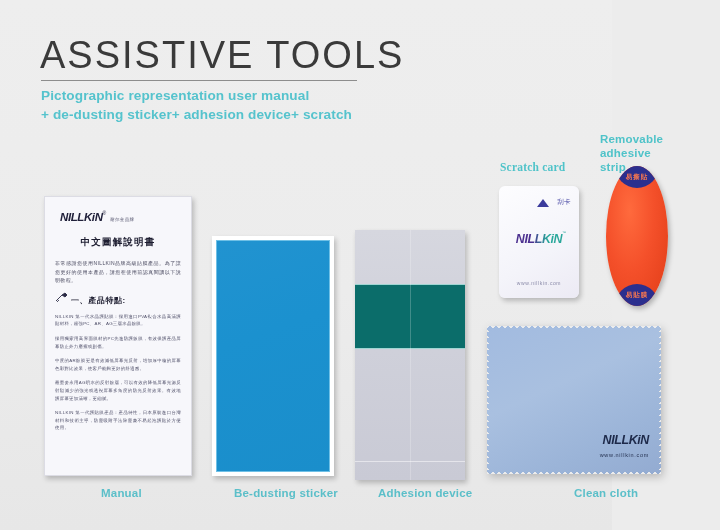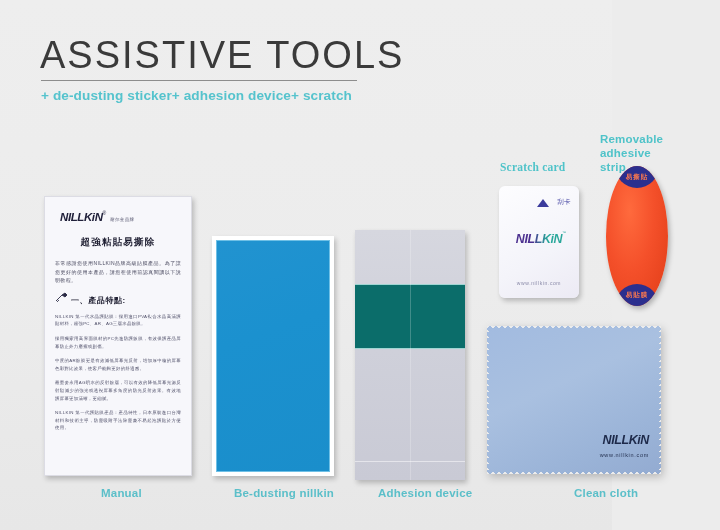--- a/index.html
+++ b/index.html
@@ -394,50 +394,51 @@
   }
 </style>
 </head>
 <body>
 
 <div class="page">
 
   <div class="title">ASSISTIVE TOOLS</div>
   <div class="title-rule"></div>
   <div class="subtitle">
+    <span>Pictographic representation user manual</span>
     <span>+ de-dusting sticker+ adhesion device+ scratch</span>
   </div>
 
   <div class="manual">
     <div class="manual-inner">
       <div class="m-logo">
         <span class="brand">NILLKiN</span><span class="tm">®</span><span class="cn">耐尔金品牌</span>
       </div>
-      <div class="m-title">超強粘貼易撕除</div>
+      <div class="m-title">中文圖解說明書</div>
       <div class="m-para">非常感謝您使用NILLKIN品牌高級貼膜產品。為了讓您更好的使用本產品，請您在使用前認真閱讀以下說明教程。</div>
       <div class="m-section">
         <svg class="m-section-mark" viewBox="0 0 13 11">
           <path d="M1 9 L7 3 M7 3 L10 1 L12 3 L10 5 Z" stroke="#2a2a45" stroke-width="0.9" fill="#2a2a45"></path>
           <path d="M2 10 L4 8" stroke="#2a2a45" stroke-width="0.8"></path>
         </svg>
         <span>一、產品特點:</span>
       </div>
       <div class="m-block">NILLKIN 第一代水晶護貼膜：採用進口PVA複合水晶高清護貼材料，超強PC、AR、AG三層水晶鍍膜。</div>
       <div class="m-block">採用獨家用高界面膜材的PC先進防護鍍膜，有效保護產品屏幕防止外力磨擦或劃傷。</div>
       <div class="m-block">中度的AR鍍膜更是有效減低屏幕光反射，增加厚中核的屏幕色彩對比效果，使客戶能夠更好的舒適感。</div>
       <div class="m-block">最重要永用AG噴水的反射鍍層，可以有效的降低屏幕光源反射阻減少的強光或透視屏幕多角度的防光反射效果。有效地護屏幕更加清晰，更細膩。</div>
       <div class="m-block">NILLKIN 第一代護貼膜產品：產品特性，日本原裝進口台灣材料和技術主導，防塵吸附手法除塵兼不易起泡護貼於方便使用。</div>
     </div>
   </div>
   <div class="caption" style="left:85px; top:487px;">Manual</div>
 
   <div class="dedust">
     <div class="dedust-face"></div>
   </div>
-  <div class="caption" style="left:218px; top:487px;">Be-dusting nillkin</div>
+  <div class="caption" style="left:218px; top:487px;">Be-dusting sticker</div>
 
   <div class="adhesion">
     <div class="adhesion-band"></div>
     <div class="adhesion-seam"></div>
     <div class="adhesion-footline"></div>
   </div>
   <div class="caption" style="left:362px; top:487px;">Adhesion device</div>
 
   <div class="label-top" style="left:500px; top:160px;font-family:Liberation Serif, serif;">Scratch card</div>
   <div class="scratchcard">

